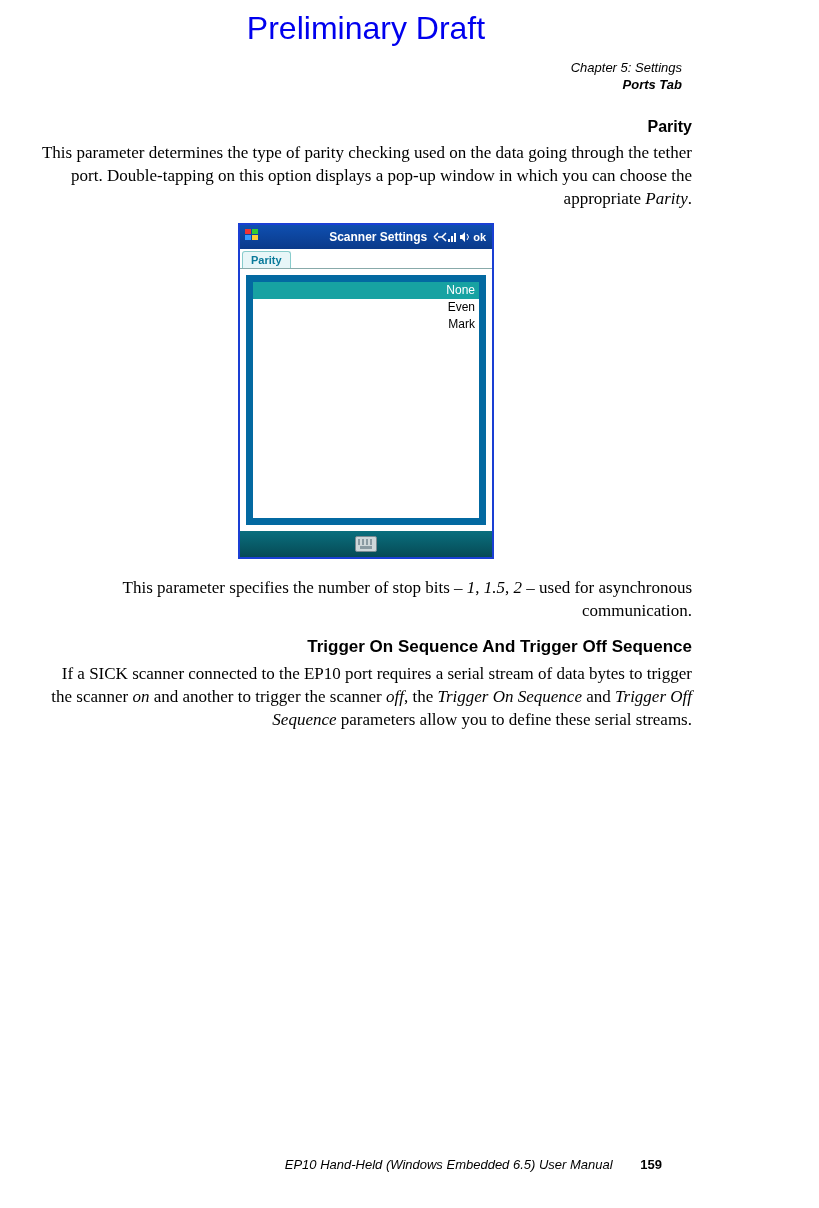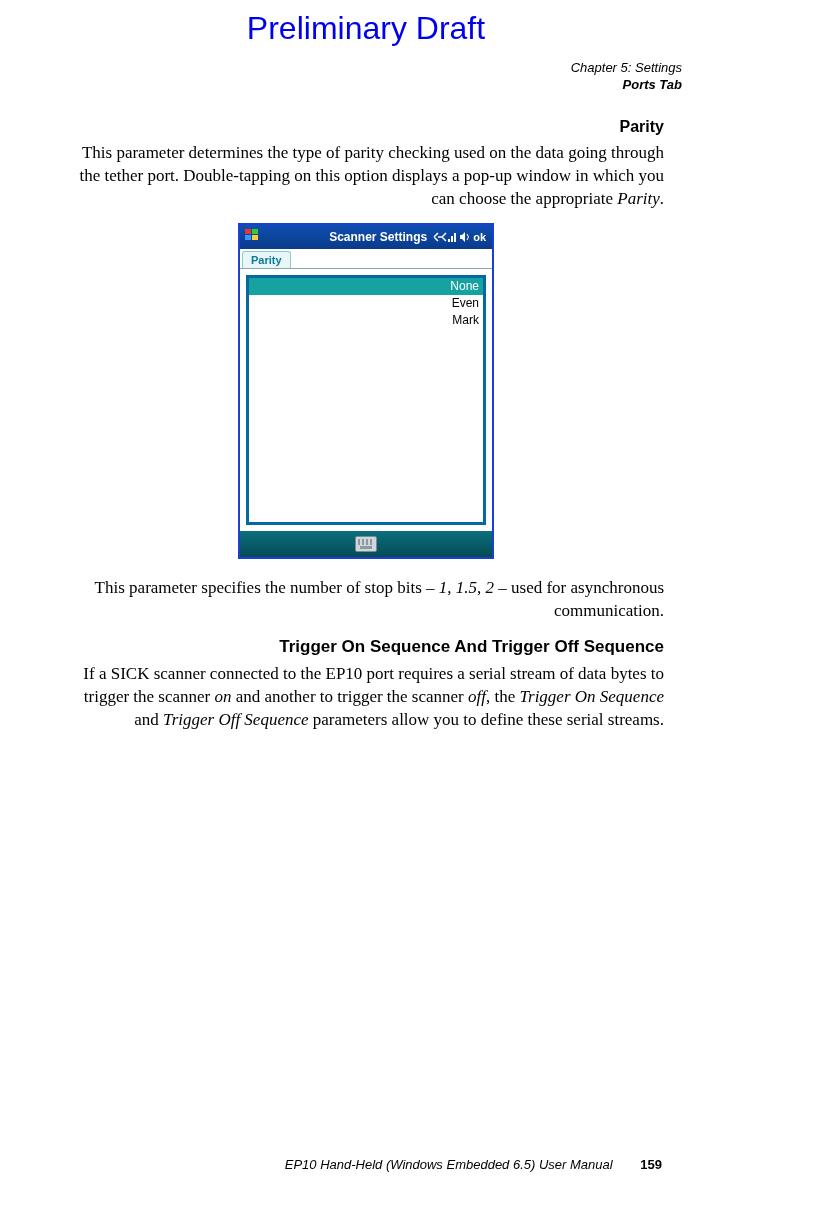--- a/index.html
+++ b/index.html
@@ -1,37 +1,37 @@
 <!DOCTYPE html>
 <html><head>
 <meta charset="utf-8">
 <style>
   * { box-sizing: border-box; margin: 0; padding: 0; }
   html, body { width: 819px; height: 1208px; background: #fff; font-family: "Times New Roman", Times, serif; color: #000; }
-  .page { position: relative; width: 732px; height: 1208px; padding: 0 68px; }
+  .page { position: relative; width: 732px; height: 1208px; padding: 0 40px; }
   .draft { position: absolute; top: 10px; left: 0; right: 0; text-align: center; font-family: Arial, Helvetica, sans-serif; font-size: 32px; color: #0000ee; font-weight: 400; }
   .header-meta { position: absolute; top: 60px; right: 50px; text-align: right; font-family: Liberation Sans, sans-serif; font-style: italic; font-size: 13px; line-height: 1.3; }
   .header-meta .line2 { font-weight: bold; }
   .content { padding-top: 118px; text-align: right; }
   .section-h { font-family: "Trebuchet MS", Arial, sans-serif; font-weight: bold; font-size: 16px; margin-bottom: 6px; }
   .section-h-lg { font-family: "Trebuchet MS", Arial, sans-serif; font-weight: bold; font-size: 17px; margin-bottom: 6px; margin-top: 14px; }
   .para { font-size: 17px; line-height: 1.35; margin-bottom: 12px; }
   .i { font-style: italic; }
   .fig-wrap { width: 100%; display: flex; justify-content: center; margin: 10px 0 18px; }
   .device { width: 256px; border: 2px solid #1a3fd4; background: #fff; }
   .titlebar { height: 24px; background: linear-gradient(#0f4fb0, #0a3a8a); display: flex; align-items: center; padding: 0 4px; gap: 6px; color: #fff; font-family: Tahoma, Arial, sans-serif; font-size: 12px; font-weight: bold; }
   .win-flag { width: 16px; height: 16px; display: inline-block; }
   .title-text { flex: 1 1 auto; white-space: nowrap; overflow: hidden; margin-left: 34px; }
   .tray { display: flex; align-items: center; gap: 0; }
   .tray svg { display: block; }
   .ok-btn { font-family: Tahoma, Arial, sans-serif; font-size: 11px; font-weight: bold; color: #fff; padding: 0 2px; }
   .tabbar { height: 20px; background: #fff; border-bottom: 1px solid #8aa; display: flex; align-items: flex-end; padding-left: 2px; }
   .tab { font-family: Tahoma, Arial, sans-serif; font-size: 11px; font-weight: bold; color: #0a7a9a; background: #e8f6f8; border: 1px solid #8cc; border-bottom: none; padding: 2px 8px; border-radius: 3px 3px 0 0; }
   .body-area { height: 262px; background: #fff; padding: 6px; }
-  .listbox { width: 100%; height: 100%; border: 3px solid #0369a1; background: #fff; font-family: Tahoma, Arial, sans-serif; font-size: 12px; }
+  .listbox { width: 100%; height: 100%; border: 7px solid #0369a1; background: #fff; font-family: Tahoma, Arial, sans-serif; font-size: 12px; }
   .listbox .opt { padding: 1px 4px; line-height: 15px; }
   .listbox .opt.sel { background: #17a2a2; color: #fff; }
   .bottombar { height: 26px; background: linear-gradient(#0a6f7e, #064a55); display: flex; align-items: center; justify-content: center; }
   .kbd-icon { width: 22px; height: 16px; background: #cfd7da; border: 1px solid #7a8a92; border-radius: 2px; position: relative; }
   .kbd-icon::before { content: ""; position: absolute; inset: 2px 2px 6px 2px; background: repeating-linear-gradient(90deg, #8a9aa2 0 2px, transparent 2px 4px); }
   .kbd-icon::after { content: ""; position: absolute; left: 4px; right: 4px; bottom: 2px; height: 3px; background: #8a9aa2; }
   .footer { position: absolute; bottom: 36px; left: 0; right: 70px; text-align: right; font-family: "Trebuchet MS", Arial, sans-serif; font-style: italic; font-size: 13px; }
   .footer .pg { font-weight: bold; margin-left: 24px; font-style: normal; }
 </style>
 </head>

